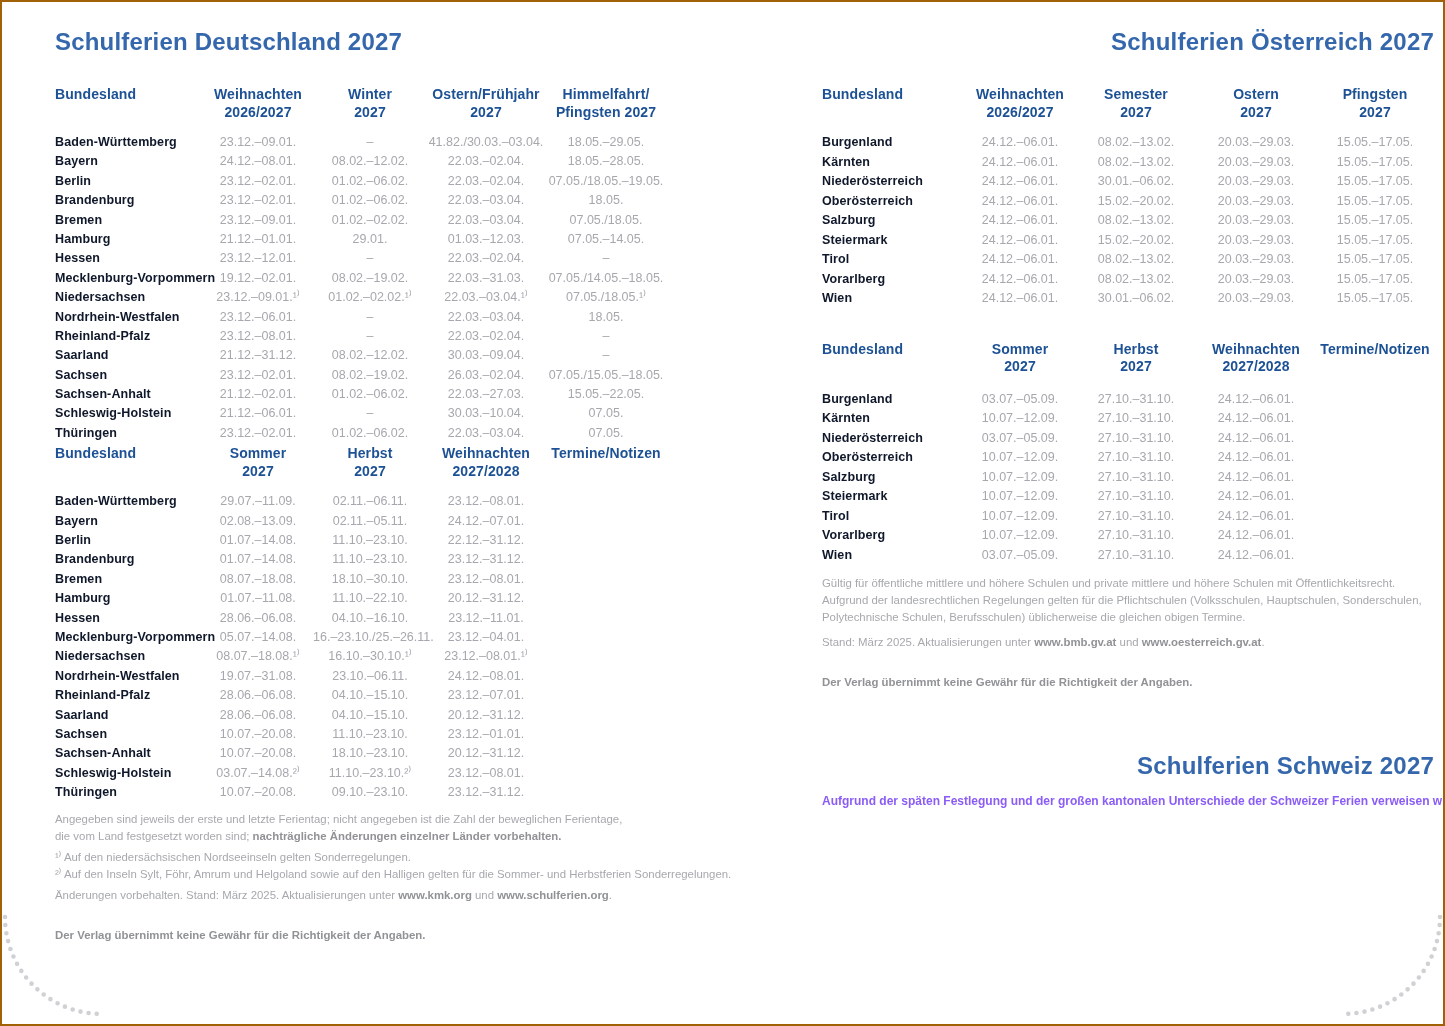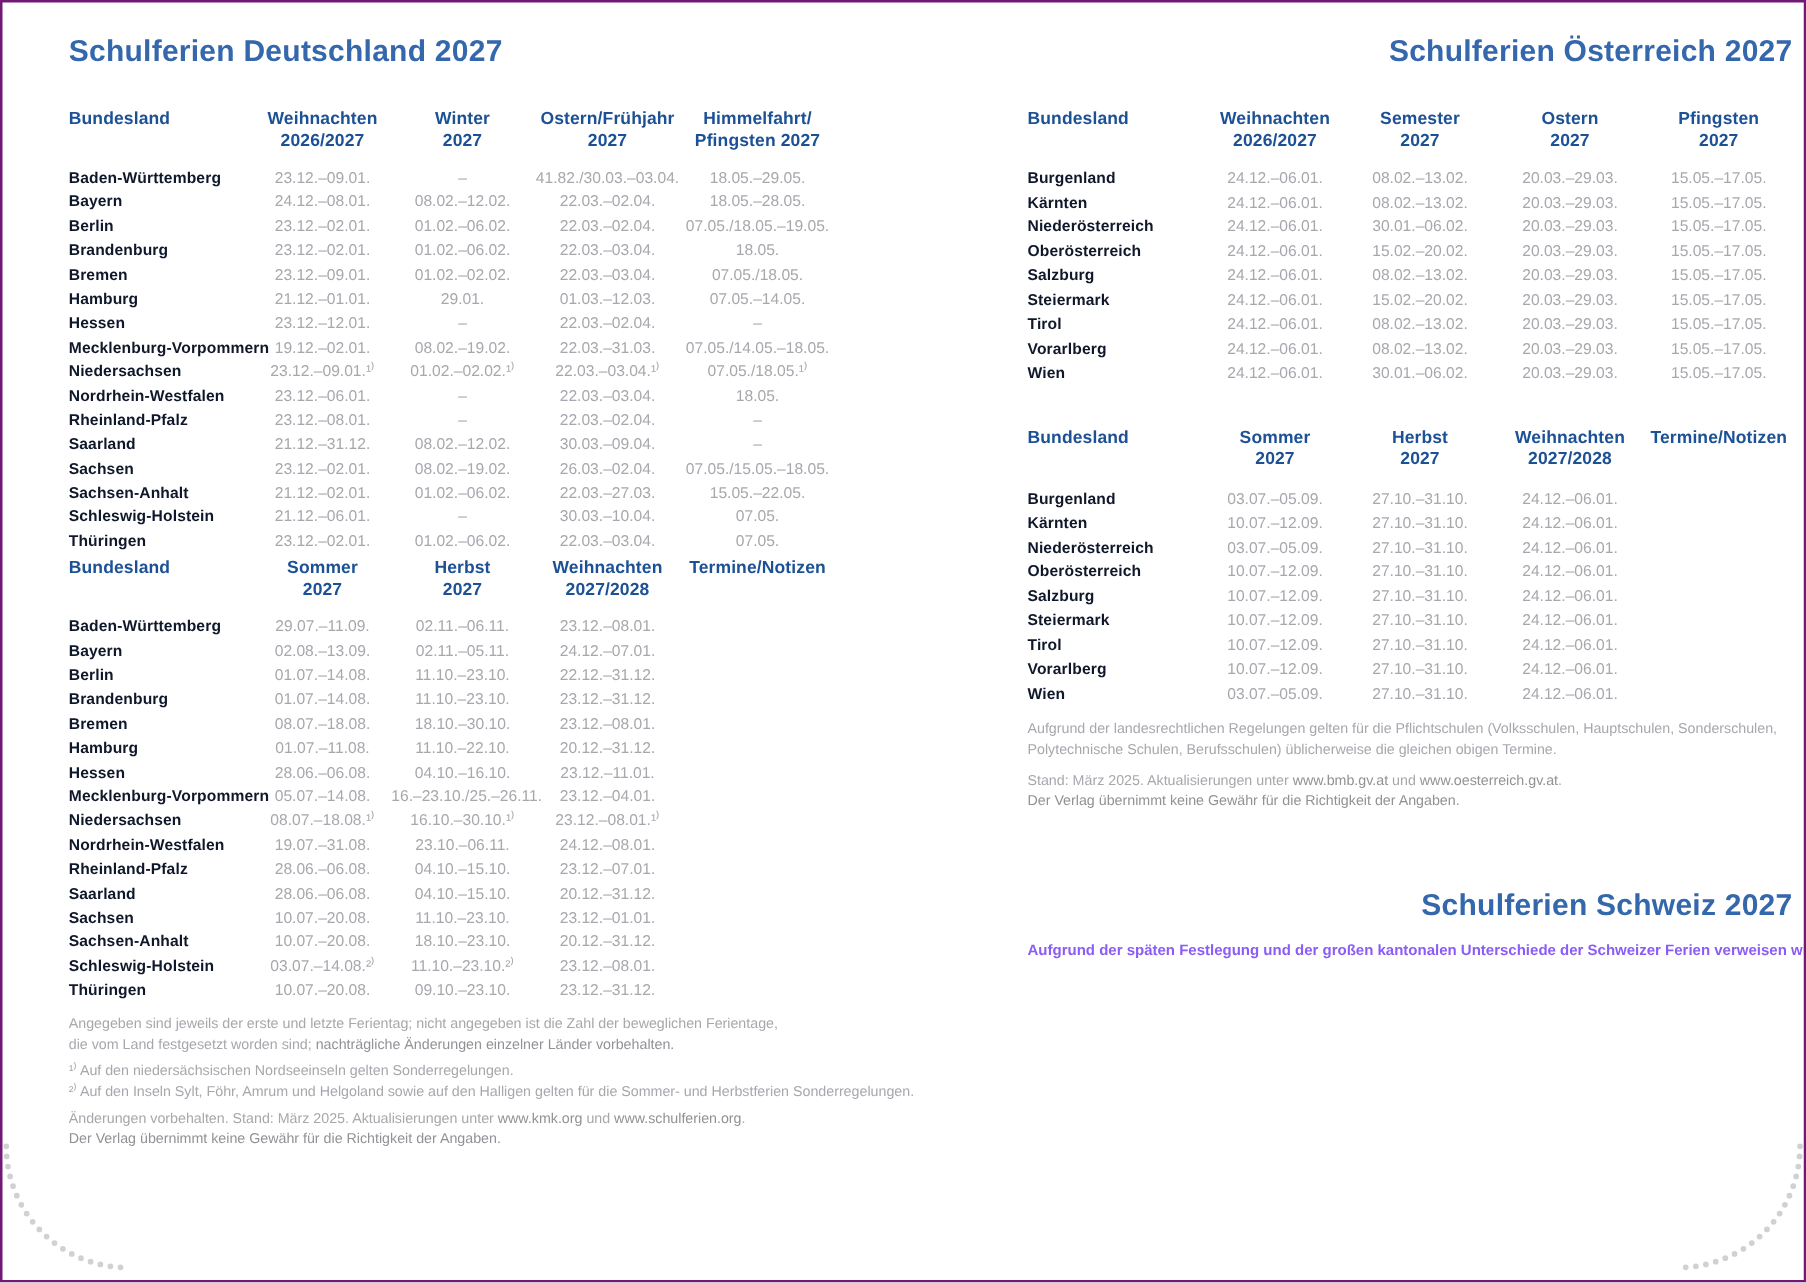--- a/index.html
+++ b/index.html
@@ -1,18 +1,18 @@
 <!DOCTYPE html>
 <html><head>
 <meta charset="utf-8">
 <style>
   html,body { margin:0; padding:0; background:#ffffff; }
   .page {
     position:relative; width:1445px; height:1026px; box-sizing:border-box;
-    border:2px solid #701a75; background:#fff; overflow:hidden;
+    border:2px solid #a16207; background:#fff; overflow:hidden;
     font-family:"Liberation Sans", sans-serif;
   }
   .col { position:absolute; top:26px; width:612px; }
   .col-left  { left:53px; }
   .col-right { left:820px; }
 
   .page-title { font-size:24px; font-weight:bold; color:#3567ad; letter-spacing:.2px; }
   .col-right .page-title { text-align:right; }
 
   .de-grid { display:grid; grid-template-columns:148px 110px 114px 118px 122px; }
@@ -33,21 +33,21 @@
   .trow-at .td { height:19.5px; line-height:19.5px; }
   .td.name { text-align:left; font-weight:bold; color:#0f172a; letter-spacing:.1px; }
 
   .mt-head1 { margin-top:30px; }
   .mt-body  { margin-top:12px; }
   .mt-head2-de { margin-top:2px; }
   .mt-head2-at { margin-top:32px; }
   .mt-body2-at { margin-top:14px; }
 
   .notes { font-size:11.4px; color:#a6a8ad; line-height:17px; }
-  .notes .b, .b { font-weight:normal; color:#909296; }
+  .notes .b, .b { font-weight:bold; color:#909296;margin-top:24px; }
   .note-line { white-space:nowrap; }
   .gap-4 { margin-top:4px; }
   .gap-8 { margin-top:8px; }
   .notes-de { margin-top:8px; }
   .notes-at { margin-top:10px; }
   .stand-line { line-height:16px; }
 
   .ch-title { margin-top:62px; }
   .ch-notes { margin-top:12px; font-size:12px; line-height:19px; font-weight:bold; color:#8b5cf6; }
   .ch-notes .note-line { white-space:nowrap; }
@@ -458,20 +458,21 @@
           <div class="trow at-grid trow-at">
             <div class="td name">Wien</div>
             <div class="td">03.07.–05.09.</div>
             <div class="td">27.10.–31.10.</div>
             <div class="td">24.12.–06.01.</div>
           </div>
         </div>
     </div>
 
     <div class="notes notes-at">
+      <div class="note-line">Gültig für öffentliche mittlere und höhere Schulen und private mittlere und höhere Schulen mit Öffentlichkeitsrecht.</div>
       <div class="note-line">Aufgrund der landesrechtlichen Regelungen gelten für die Pflichtschulen (Volksschulen, Hauptschulen, Sonderschulen,</div>
       <div class="note-line">Polytechnische Schulen, Berufsschulen) üblicherweise die gleichen obigen Termine.</div>
       <div class="note-line gap-8 stand-line"><span>Stand: März 2025. Aktualisierungen unter </span><span class="b">www.bmb.gv.at</span><span> und </span><span class="b">www.oesterreich.gv.at</span><span>.</span></div>
       <div class="note-line b stand-line">Der Verlag übernimmt keine Gewähr für die Richtigkeit der Angaben.</div>
     </div>
 
     <div class="page-title ch-title">Schulferien Schweiz 2027</div>
     <div class="ch-notes">
       <div class="note-line">Aufgrund der späten Festlegung und der großen kantonalen Unterschiede der Schweizer Ferien verweisen wir</div>
     </div>

